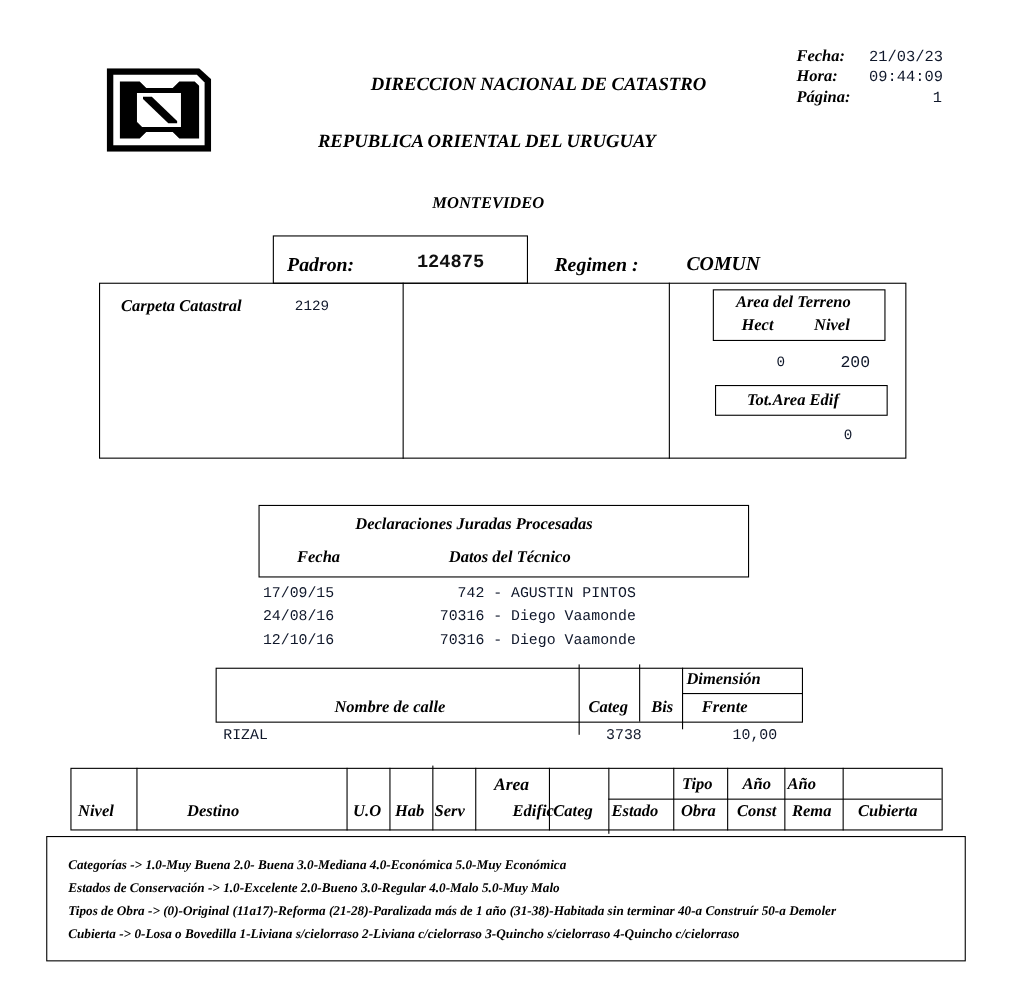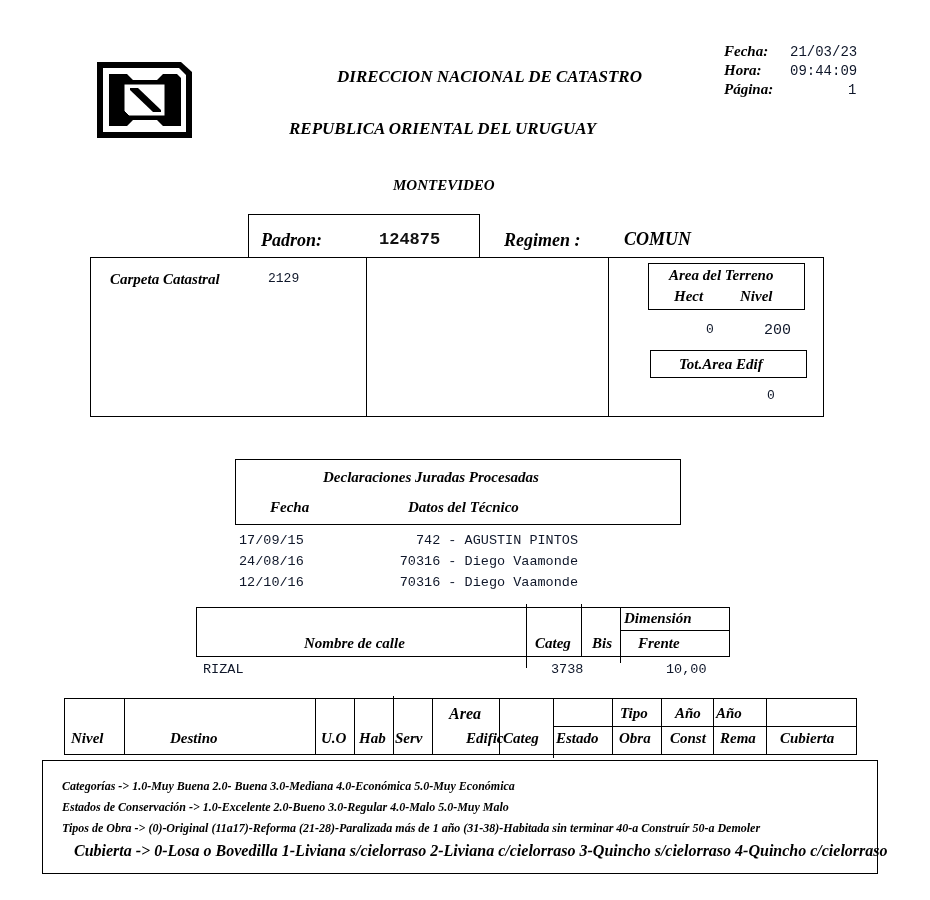--- a/index.html
+++ b/index.html
@@ -122,13 +122,13 @@
 <div class="abs serif" style="left:675px; top:705px; font-size:15px;">Año</div>
 <div class="abs serif" style="left:670px; top:730px; font-size:15px;">Const</div>
 <div class="abs serif" style="left:716px; top:705px; font-size:15px;">Año</div>
 <div class="abs serif" style="left:720px; top:730px; font-size:15px;">Rema</div>
 <div class="abs serif" style="left:780px; top:730px; font-size:15px;">Cubierta</div>
 
 <div class="box" style="left:42px; top:760px; width:836px; height:114px;"></div>
 <div class="abs serif" style="left:62px; top:779px; font-size:12px;">Categorías -&gt; 1.0-Muy Buena 2.0- Buena 3.0-Mediana 4.0-Económica 5.0-Muy Económica</div>
 <div class="abs serif" style="left:62px; top:800px; font-size:12px;">Estados de Conservación -&gt; 1.0-Excelente 2.0-Bueno 3.0-Regular 4.0-Malo 5.0-Muy Malo</div>
 <div class="abs serif" style="left:62px; top:821px; font-size:12px;">Tipos de Obra -&gt; (0)-Original   (11a17)-Reforma (21-28)-Paralizada más de 1 año (31-38)-Habitada sin terminar 40-a Construír 50-a Demoler</div>
-<div class="abs serif" style="left:74px; top:842px; font-size:16px;">Cubierta -&gt; 0-Losa o Bovedilla 1-Liviana s/cielorraso 2-Liviana c/cielorraso 3-Quincho s/cielorraso 4-Quincho c/cielorraso</div>
+<div class="abs serif" style="left:62px; top:842px; font-size:12px;">Cubierta -&gt; 0-Losa o Bovedilla 1-Liviana s/cielorraso 2-Liviana c/cielorraso 3-Quincho s/cielorraso 4-Quincho c/cielorraso</div>
 
 </body></html>

